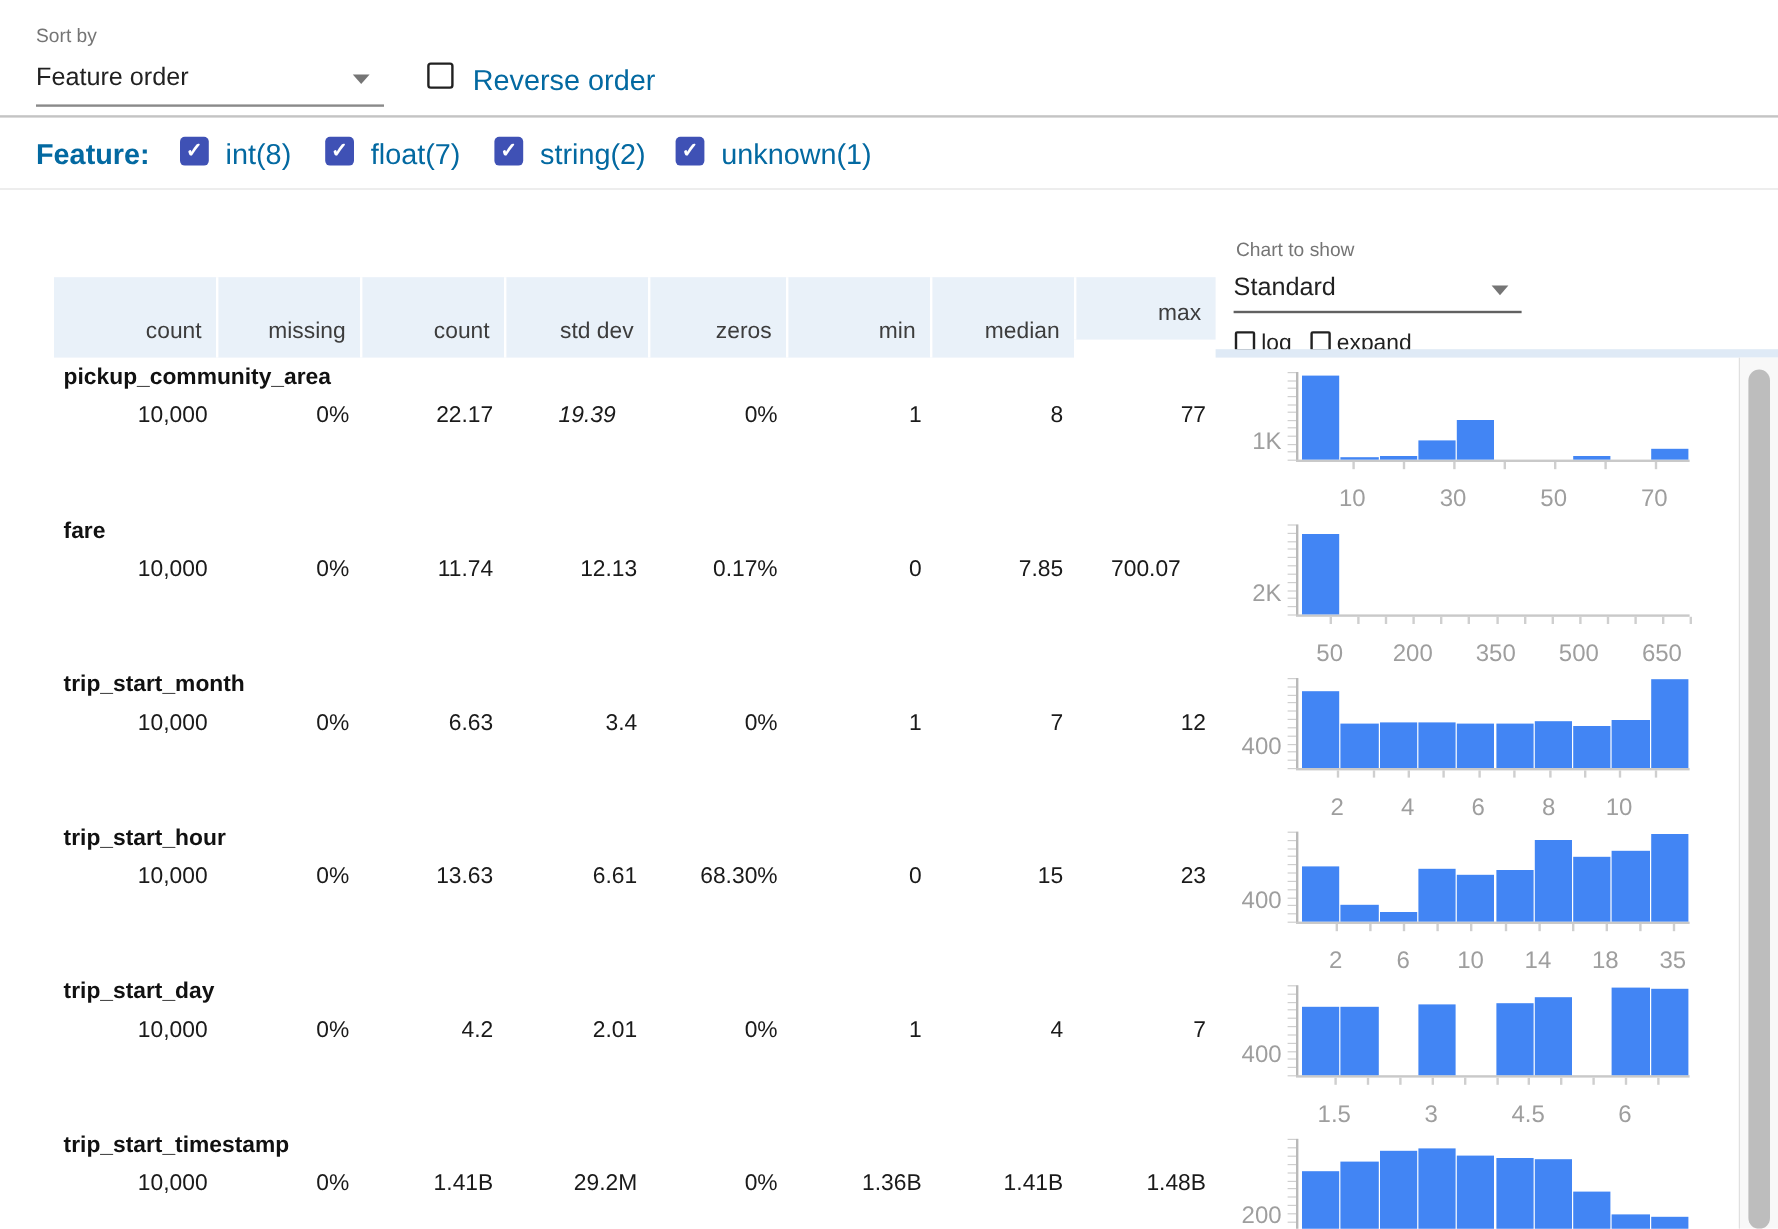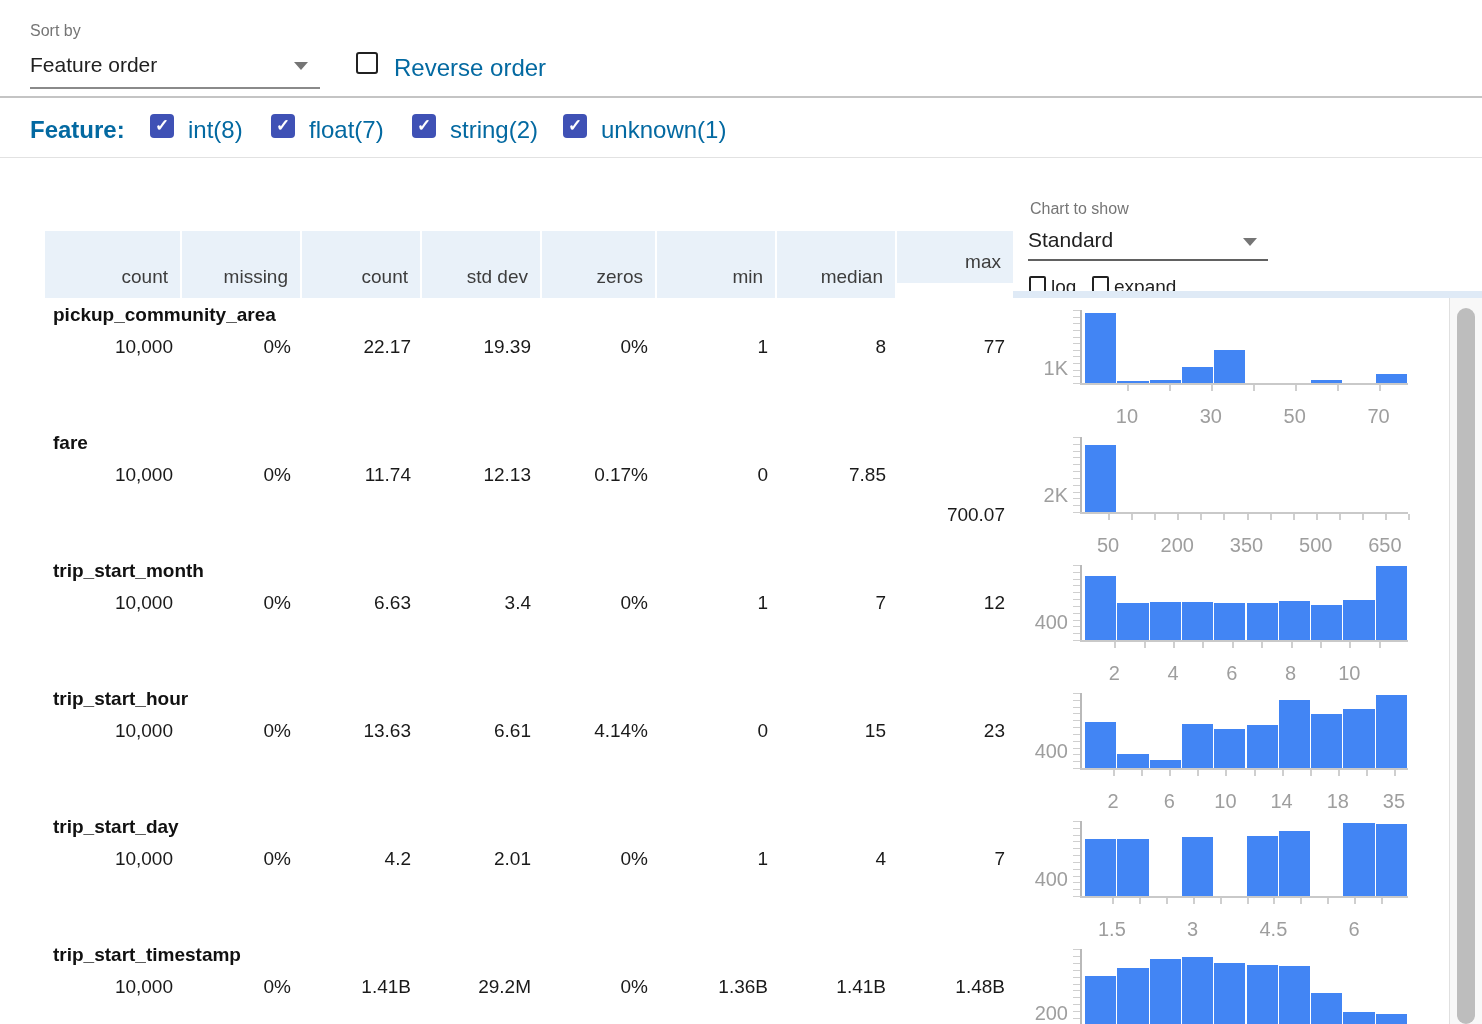--- a/index.html
+++ b/index.html
@@ -117,21 +117,21 @@
   <div class="abs cb-out sm" style="left:1092px; top:276px;"></div>
   <div class="abs" style="left:1114px; top:276px; font-size:19px;">expand</div>
   <div class="abs blue-strip" style="left:1013px; top:291px; width:469px; height:7px;"></div>
 
   <div id="rows">
       <div class="abs" style="left: 0px; top: 300px; width: 1482px; height: 128px;">
         <div class="abs feat-name" style="left: 53px; top: 4px;">pickup_community_area</div>
         <div class="abs cell-val" style="left: 43px; top: 36px; width: 130px;">10,000</div>
         <div class="abs cell-val" style="left: 161px; top: 36px; width: 130px;">0%</div>
         <div class="abs cell-val" style="left: 281px; top: 36px; width: 130px;">22.17</div>
-        <div class="abs cell-val" style="left: 401px; top: 36px; width: 130px;">19.39</div>
+        <div class="abs cell-val" style="left: 383px; top: 36px; width: 130px; font-style: italic;">19.39</div>
         <div class="abs cell-val" style="left: 518px; top: 36px; width: 130px;">0%</div>
         <div class="abs cell-val" style="left: 638px; top: 36px; width: 130px;">1</div>
         <div class="abs cell-val" style="left: 756px; top: 36px; width: 130px;">8</div>
         <div class="abs cell-val" style="left: 875px; top: 36px; width: 130px;">77</div>
         <div class="abs" style="left: 0px; top: 0px; width: 1482px; height: 128px;">
           <div class="ytick" style="left: 1073px; top: 83px;"></div>
           <div class="ytick" style="left: 1073px; top: 76.3636px;"></div>
           <div class="ytick" style="left: 1073px; top: 69.7273px;"></div>
           <div class="ytick" style="left: 1073px; top: 63.0909px;"></div>
           <div class="ytick" style="left: 1073px; top: 56.4545px;"></div>
@@ -167,21 +167,21 @@
       </div>
       <div class="abs" style="left: 0px; top: 428px; width: 1210px; height: 128px;">
         <div class="abs feat-name" style="left: 53px; top: 4px;">fare</div>
         <div class="abs cell-val" style="left: 43px; top: 36px; width: 130px;">10,000</div>
         <div class="abs cell-val" style="left: 161px; top: 36px; width: 130px;">0%</div>
         <div class="abs cell-val" style="left: 281px; top: 36px; width: 130px;">11.74</div>
         <div class="abs cell-val" style="left: 401px; top: 36px; width: 130px;">12.13</div>
         <div class="abs cell-val" style="left: 518px; top: 36px; width: 130px;">0.17%</div>
         <div class="abs cell-val" style="left: 638px; top: 36px; width: 130px;">0</div>
         <div class="abs cell-val" style="left: 756px; top: 36px; width: 130px;">7.85</div>
-        <div class="abs cell-val" style="left: 875px; top: 36px; width: 130px; margin-top: 40px;">700.07</div>
+        <div class="abs cell-val" style="left: 854px; top: 36px; width: 130px;">700.07</div>
         <div class="abs" style="left: 0px; top: 0px; width: 1482px; height: 128px;">
           <div class="ytick" style="left: 1073px; top: 84px;"></div>
           <div class="ytick" style="left: 1073px; top: 77.1818px;"></div>
           <div class="ytick" style="left: 1073px; top: 70.3636px;"></div>
           <div class="ytick" style="left: 1073px; top: 63.5455px;"></div>
           <div class="ytick" style="left: 1073px; top: 56.7273px;"></div>
           <div class="ytick" style="left: 1073px; top: 49.9091px;"></div>
           <div class="ytick" style="left: 1073px; top: 43.0909px;"></div>
           <div class="ytick" style="left: 1073px; top: 36.2727px;"></div>
           <div class="ytick" style="left: 1073px; top: 29.4545px;"></div>
@@ -265,21 +265,21 @@
           <div class="xlab" style="left: 1290.55px; top: 106px;">8</div>
           <div class="xlab" style="left: 1349.27px; top: 106px;">10</div>
         </div>
       </div>
       <div class="abs" style="left: 0px; top: 684px; width: 1482px; height: 128px;">
         <div class="abs feat-name" style="left: 53px; top: 4px;">trip_start_hour</div>
         <div class="abs cell-val" style="left: 43px; top: 36px; width: 130px;">10,000</div>
         <div class="abs cell-val" style="left: 161px; top: 36px; width: 130px;">0%</div>
         <div class="abs cell-val" style="left: 281px; top: 36px; width: 130px;">13.63</div>
         <div class="abs cell-val" style="left: 401px; top: 36px; width: 130px;">6.61</div>
-        <div class="abs cell-val" style="left: 518px; top: 36px; width: 130px;">4.14%</div>
+        <div class="abs cell-val" style="left: 518px; top: 36px; width: 130px;">68.30%</div>
         <div class="abs cell-val" style="left: 638px; top: 36px; width: 130px;">0</div>
         <div class="abs cell-val" style="left: 756px; top: 36px; width: 130px;">15</div>
         <div class="abs cell-val" style="left: 875px; top: 36px; width: 130px;">23</div>
         <div class="abs" style="left: 0px; top: 0px; width: 1482px; height: 128px;">
           <div class="ytick" style="left: 1073px; top: 84px;"></div>
           <div class="ytick" style="left: 1073px; top: 77.1818px;"></div>
           <div class="ytick" style="left: 1073px; top: 70.3636px;"></div>
           <div class="ytick" style="left: 1073px; top: 63.5455px;"></div>
           <div class="ytick" style="left: 1073px; top: 56.7273px;"></div>
           <div class="ytick" style="left: 1073px; top: 49.9091px;"></div>

